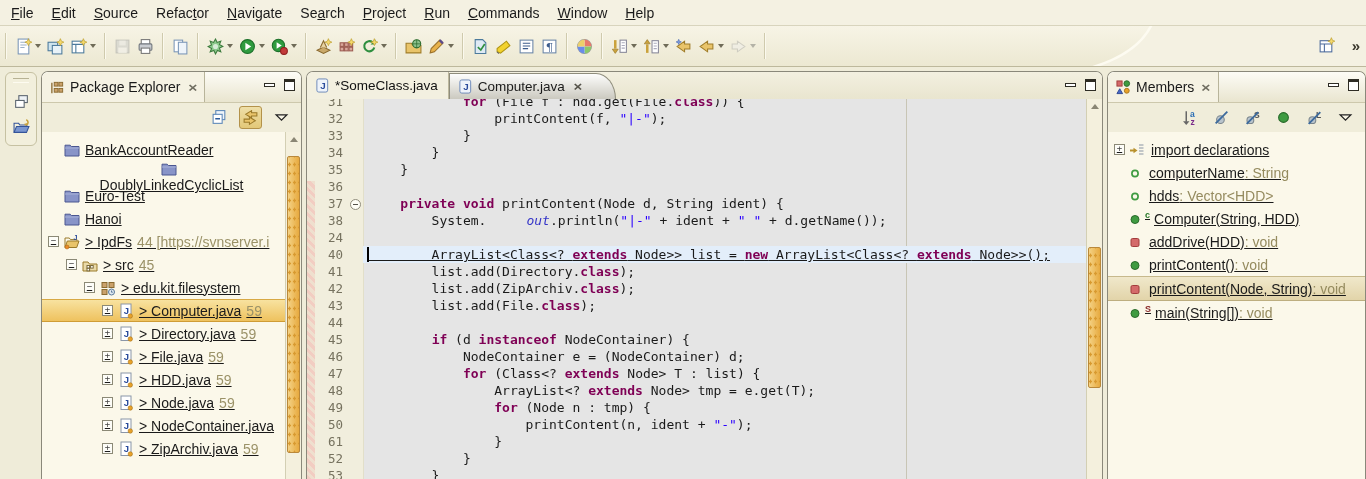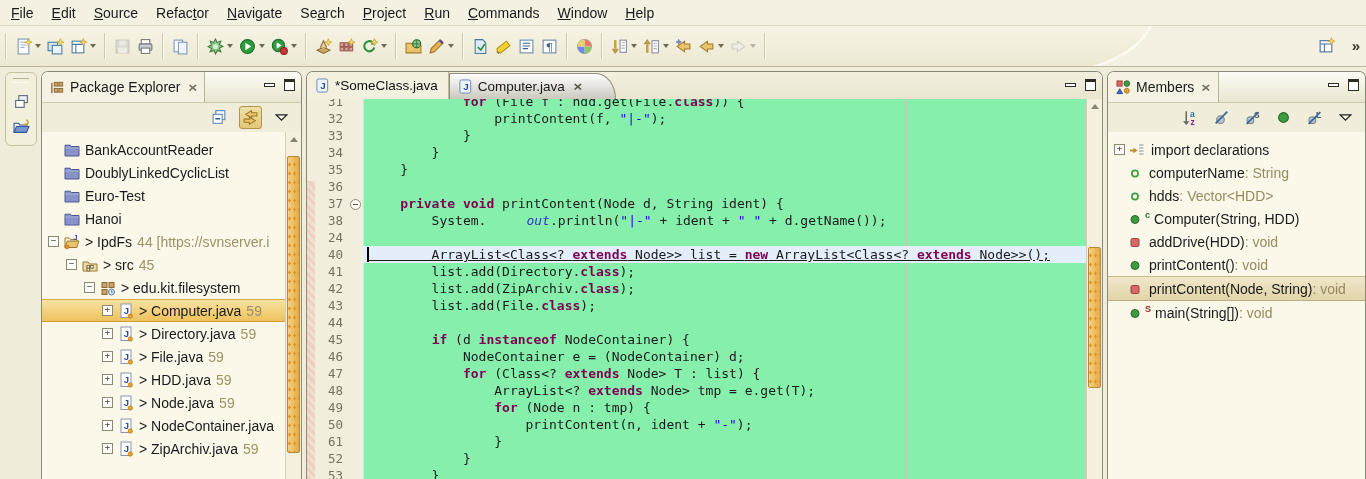--- a/index.html
+++ b/index.html
@@ -37,21 +37,21 @@
         padding:5px 8px 5px 8px;height:30px;box-sizing:border-box;font-size:14px;border-radius:7px 0 0 0;}
   .pclose{color:#6f6d60;font-weight:bold;font-size:13px;margin-left:3px;transform:scaleX(1.2);}
   .winbtns{position:absolute;right:6px;top:7px;display:flex;gap:9px;align-items:center;}
   .btn-min i{display:block;width:9px;height:2px;border:1px solid #2e2c24;background:#fff;}
   .btn-max i{display:block;width:9px;height:8px;border:1px solid #2e2c24;border-top-width:3px;background:#fff;}
   .ptools{height:29px;background:#f0edda;border-bottom:1px solid #c6c2a6;display:flex;align-items:center;
           justify-content:flex-end;gap:8px;padding-right:8px;}
   .ptools .ic{width:17px;height:17px;}
   .vbtn{padding:2px;border-radius:3px;border:1px solid transparent;display:flex;}
   .vbtn.pressed{background:linear-gradient(#eedfa8,#e3c878);border:1px solid #b3924a;}
-  .pbody{position:absolute;left:0;right:0;top:60px;bottom:0;background:#fbf8ea;overflow:hidden;}
+  .pbody{position:absolute;left:0;right:0;top:60px;bottom:0;background:#fbf8ea;overflow:hidden;text-decoration:underline;}
   
   .trow{height:23px;display:flex;align-items:center;font-size:14px;white-space:nowrap;position:relative;}
   .trow .exp{width:9px;height:9px;border:1px solid #8b8976;background:#fdfdf8;font-size:9px;line-height:7px;
              text-align:center;color:#444;margin-right:5px;flex:none;font-family:"DejaVu Sans Mono",monospace;}
   .trow .spacer{width:16px;flex:none;}
   .trow .ic{width:16px;height:16px;margin-right:5px;flex:none;}
   .trow .dec{color:#9b9268;margin-left:5px;}
   .trow.sel{background:linear-gradient(#f8e2a0,#eec25e);border-top:1px solid #d8a945;border-bottom:1px solid #cf9c35;
             height:21px;}
   .mrow.sel{background:linear-gradient(#f0e8cb,#e2d4a9);border-top:1px solid #c7b98c;border-bottom:1px solid #bdae80;height:21px;}
@@ -70,21 +70,21 @@
           border-radius:7px 7px 0 0;box-sizing:border-box;background:#fffdf4;overflow:hidden;}
   .tabstrip{height:27px;background:linear-gradient(#f3f0e0,#e9e5cf);border-bottom:1px solid #8f8d7c;
             display:flex;align-items:flex-end;position:relative;}
   .etab{display:flex;align-items:center;gap:5px;font-size:13.5px;padding:4px 10px 5px 8px;height:27px;
         box-sizing:border-box;white-space:nowrap;}
   .etab .ic{width:15px;height:15px;}
   .etab.inactive{background:#f3f0e0;border-right:1px solid #bdb89e;border-radius:7px 0 0 0;color:#111;}
   .etab.active{background:linear-gradient(#fdfdfc,#c9c7bd);border:1px solid #8f8d7c;border-bottom:none;
                border-top-right-radius:20px 26px;padding-right:34px;margin-bottom:-1px;}
   .etab .close{color:#55534a;font-weight:bold;font-size:13px;margin-left:4px;transform:scaleX(1.15);}
-  .edbody{position:absolute;left:0;right:0;top:27px;bottom:0;background:#86efac;}
+  .edbody{position:absolute;left:0;right:0;top:27px;bottom:0;background:#e5e5e5;}
   .bg-gutter{position:absolute;left:0;top:0;bottom:0;width:56px;background:#f1eedd;border-right:1px solid #e2dfc9;}
   .bg-diff{position:absolute;left:0;width:8px;top:82px;bottom:0;
            background:repeating-linear-gradient(45deg,#f2cdc2 0 3px,#efdfce 3px 6px);}
   .codearea{position:absolute;left:0;right:15px;top:0;bottom:0;overflow:hidden;}
   .codeinner{margin-top:-6px;position:relative;}
   .printmargin{position:absolute;left:542px;top:0;bottom:0;width:1px;background:#c8c5b5;margin-left:57px;}
   .crow{height:17px;display:flex;padding-left:8px;font-family:"DejaVu Sans Mono",monospace;font-size:13px;line-height:17px;}
   .gnum{width:33px;text-align:right;padding-right:5px;color:#76725f;font-size:12.5px;flex:none;box-sizing:border-box;}
   .gfold{width:15px;flex:none;position:relative;}
   .fold-minus{position:absolute;left:2px;top:4px;width:9px;height:9px;border:1px solid #908d7c;border-radius:50%;
@@ -453,21 +453,21 @@
         <div class="trow" style="padding-left: 6px;">
           <span class="spacer"></span>
           <span class="ic">
             <svg viewBox="0 0 16 16">
               <path d="M1 4.5v-1.3h5.2l1.2 1.3H15v9.5H1z" fill="#8894c8" stroke="#4a5690"></path>
               <path d="M1 6h14" stroke="#a8b2d8"></path>
             </svg>
           </span>
           <span>BankAccountReader</span>
         </div>
-        <div class="trow" style="padding-left: 6px;">
+        <div class="trow" style=" flex-direction: column;">
           <span class="spacer"></span>
           <span class="ic">
             <svg viewBox="0 0 16 16">
               <path d="M1 4.5v-1.3h5.2l1.2 1.3H15v9.5H1z" fill="#8894c8" stroke="#4a5690"></path>
               <path d="M1 6h14" stroke="#a8b2d8"></path>
             </svg>
           </span>
           <span>DoublyLinkedCyclicList</span>
         </div>
         <div class="trow" style="padding-left: 6px;">

